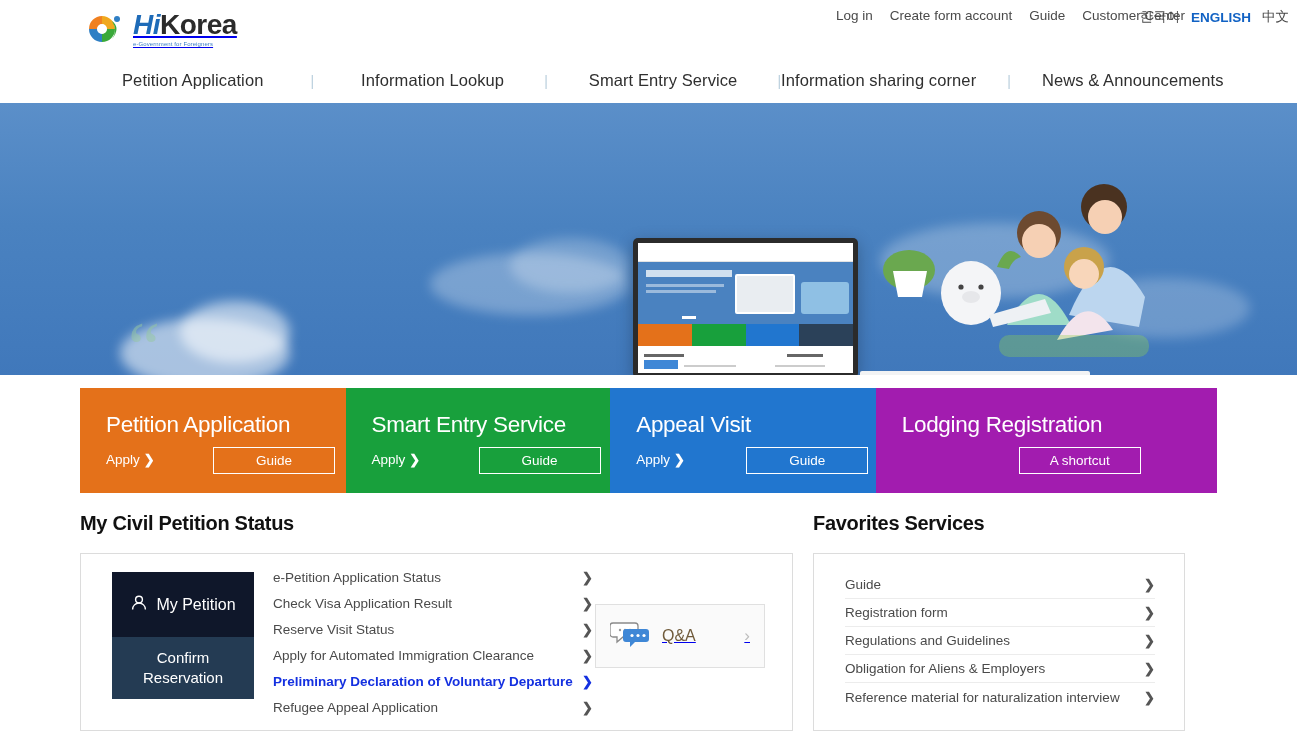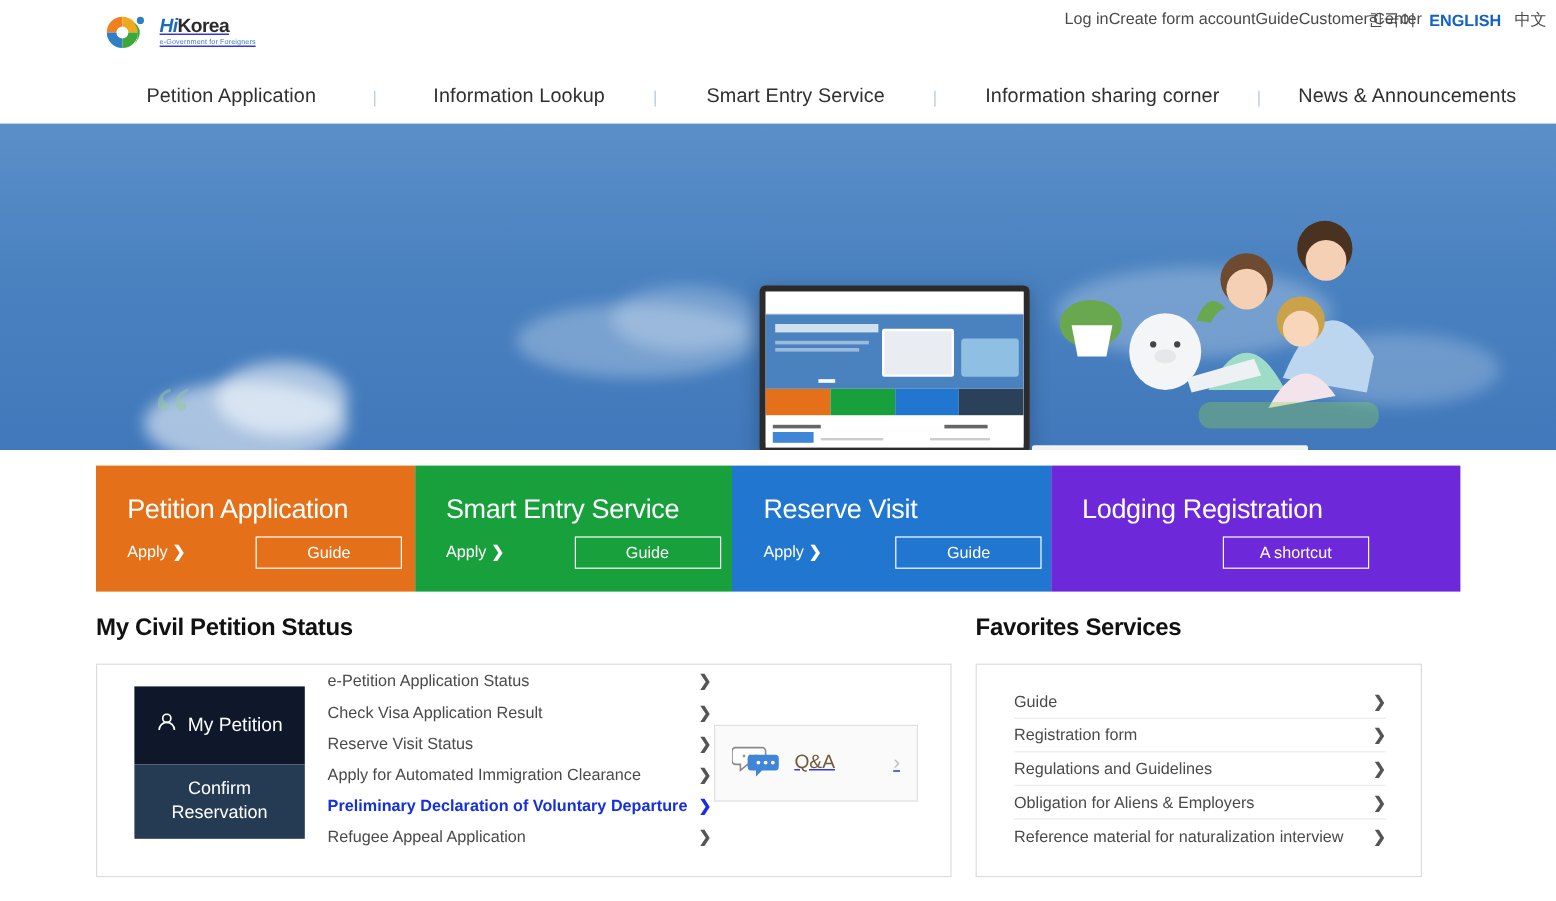--- a/index.html
+++ b/index.html
@@ -14,30 +14,30 @@
   .utility-bar {
     position: absolute; top: 0; left: 0; width: 1297px; height: 58px;
   }
   .logo {
     position: absolute; left: 86px; top: 11px;
     display: flex; align-items: center; gap: 5px;
   }
   .logo-mark { width: 42px; height: 32px; }
   .logo-text { display: flex; flex-direction: column; line-height: 1; }
   .logo-title {
-    font-size: 16px; font-weight: bold; font-style: italic;
+    font-size: 28px; font-weight: bold; font-style: italic;
     color: #1b58a5; letter-spacing: -0.5px;
   }
   .logo-title .hi { color: #1e6bb8; }
   .logo-title .korea { color: #2b2b2b; font-style: normal; font-weight: bold; }
   .logo-sub { font-size: 6px; color: #3b7dc4; margin-top: 2px; letter-spacing: 0.1px; }
 
   .util-links {
     position: absolute; right: 112px; top: 8px;
-    display: flex; align-items: center; 
+    display: flex; align-items: center; gap: 17px;
   }
   .util-links a {
     font-size: 13.5px; color: #4a4a4a; text-decoration: none; white-space: nowrap;
   }
   .lang-links {
     position: absolute; right: 8px; top: 8px;
     display: flex; align-items: center; gap: 11px;
   }
   .lang-links a { font-size: 13.5px; color: #4a4a4a; text-decoration: none; }
   .lang-links a.active { color: #1162c4; font-weight: bold; }
@@ -123,21 +123,21 @@
   .tile-my {
     height: 65px; background: #0f172a; color: #fff;
     display: flex; align-items: center; justify-content: center; gap: 8px;
     font-size: 16px; cursor: pointer;
   }
   .tile-confirm {
     height: 62px; background: #243b53; color: #fff;
     display: flex; flex-direction: column; align-items: center; justify-content: center;
     font-size: 15px; line-height: 1.35; cursor: pointer;
   }
-  .petition-list { position: absolute; left: 192px; top: 0; width: 320px; }
+  .petition-list { position: absolute; left: 192px; top: 10px; width: 320px; }
   .pet-row {
     display: flex; align-items: center; justify-content: space-between;
     height: 26px; text-decoration: none; color: #4a4a4a; font-size: 13.5px;
   }
   .pet-row.hl { color: #1430e0; font-weight: bold; }
   .pet-row .chev { font-size: 13px; color: #555; font-weight: bold; }
   .pet-row.hl .chev { color: #1430e0; }
 
   .qa-box {
     position: absolute; left: 514px; top: 50px; width: 170px; height: 64px;
@@ -200,21 +200,21 @@
   </nav>
 </div>
 
 <nav class="main-nav">
   <a class="nav-item" href="#" style="margin-left:122px">Petition Application</a>
   <span class="nav-sep" style="margin-left:47px">|</span>
   <a class="nav-item" href="#" style="margin-left:47px">Information Lookup</a>
   <span class="nav-sep" style="margin-left:40px">|</span>
   <a class="nav-item" href="#" style="margin-left:41px">Smart Entry Service</a>
   <span class="nav-sep" style="margin-left:40px">|</span>
-  <a class="nav-item" href="#" style="margin-left:40px">Information sharing corner</a>
+  <a class="nav-item" href="#" style="">Information sharing corner</a>
   <span class="nav-sep" style="margin-left:31px">|</span>
   <a class="nav-item" href="#" style="margin-left:31px">News &amp; Announcements</a>
 </nav>
 
 <section class="hero">
 
   <div class="cloud" style="left:120px;top:215px;width:170px;height:70px;"></div>
   <div class="cloud" style="left:180px;top:198px;width:110px;height:62px;"></div>
   <div class="cloud" style="left:430px;top:150px;width:200px;height:62px;opacity:.5"></div>
   <div class="cloud" style="left:510px;top:135px;width:120px;height:55px;opacity:.45"></div>
@@ -293,29 +293,29 @@
   <div class="card" style="width:275px;background:#18a03c">
     <div class="card-title">Smart Entry Service</div>
     <a class="card-apply" href="#">
       <span>Apply</span>
       <span class="chev">❯</span>
     </a>
     <button class="card-btn" style="left:133px">Guide</button>
   </div>
 
   <div class="card" style="width:276px;background:#2176cf">
-    <div class="card-title">Reserve Visit</div>
+    <div class="card-title">Appeal Visit</div>
     <a class="card-apply" href="#">
       <span>Apply</span>
       <span class="chev">❯</span>
     </a>
     <button class="card-btn" style="left:136px">Guide</button>
   </div>
 
-  <div class="card" style="width:355px;background:#6d28d9">
+  <div class="card" style="width:355px;background:#a21caf">
     <div class="card-title">Lodging Registration</div>
     <button class="card-btn" style="left:143px">A shortcut</button>
   </div>
 </div>
 
 <h2 class="sec-title" style="left:80px;top:512px">My Civil Petition Status</h2>
 <h2 class="sec-title" style="left:813px;top:512px">Favorites Services</h2>
 
 <section class="petition-panel">
 

